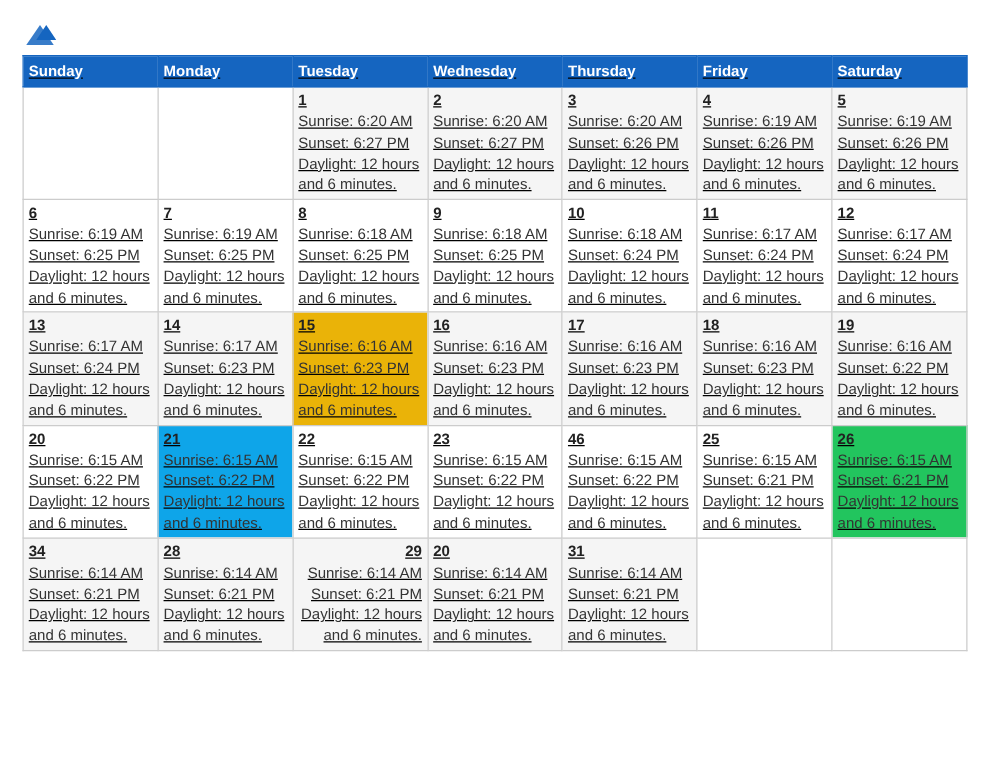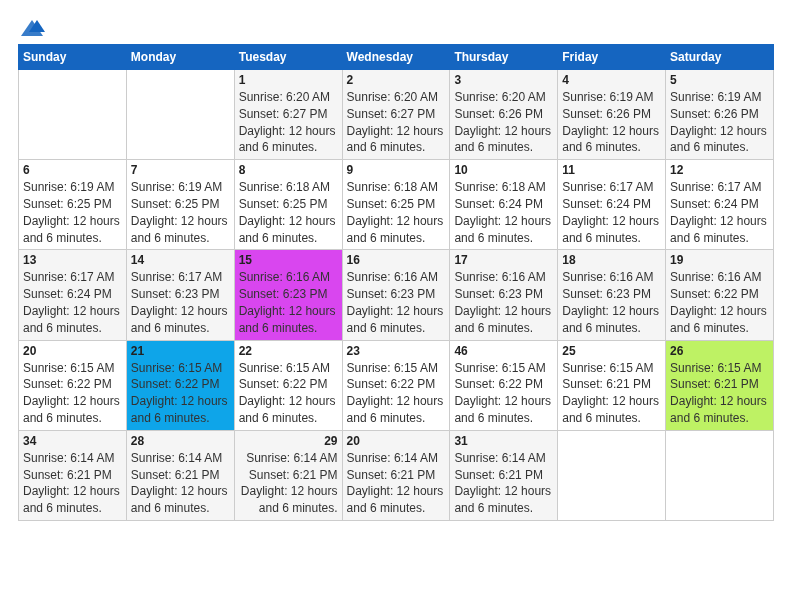--- a/index.html
+++ b/index.html
@@ -9,20 +9,21 @@
       font-family: Arial, sans-serif;
       background: #fff;
       overflow: hidden;
     }
     .page {
       width: 792px;
       height: 480px;
       padding: 18px 18px 12px 18px;
       display: flex;
       flex-direction: column;
+      text-decoration: underline;
     }
     .header {
       display: flex;
       justify-content: space-between;
       align-items: flex-start;
       margin-bottom: 10px;
     }
     .logo {
       display: flex;
       flex-direction: column;
@@ -199,21 +200,21 @@
             <div class="day-info" style="white-space: pre-line;">Sunrise: 6:17 AM
 Sunset: 6:24 PM
 Daylight: 12 hours and 6 minutes.</div>
           </td>
           <td style="background: rgb(245, 245, 245);">
             <span class="day-number">14</span>
             <div class="day-info" style="white-space: pre-line;">Sunrise: 6:17 AM
 Sunset: 6:23 PM
 Daylight: 12 hours and 6 minutes.</div>
           </td>
-          <td style="background: #d946ef;">
+          <td style="background: #eab308;">
             <span class="day-number">15</span>
             <div class="day-info" style="white-space: pre-line;">Sunrise: 6:16 AM
 Sunset: 6:23 PM
 Daylight: 12 hours and 6 minutes.</div>
           </td>
           <td style="background: rgb(245, 245, 245);">
             <span class="day-number">16</span>
             <div class="day-info" style="white-space: pre-line;">Sunrise: 6:16 AM
 Sunset: 6:23 PM
 Daylight: 12 hours and 6 minutes.</div>
@@ -267,21 +268,21 @@
             <div class="day-info" style="white-space: pre-line;">Sunrise: 6:15 AM
 Sunset: 6:22 PM
 Daylight: 12 hours and 6 minutes.</div>
           </td>
           <td style="background: rgb(255, 255, 255);">
             <span class="day-number">25</span>
             <div class="day-info" style="white-space: pre-line;">Sunrise: 6:15 AM
 Sunset: 6:21 PM
 Daylight: 12 hours and 6 minutes.</div>
           </td>
-          <td style="background: #bef264;">
+          <td style="background: #22c55e;">
             <span class="day-number">26</span>
             <div class="day-info" style="white-space: pre-line;">Sunrise: 6:15 AM
 Sunset: 6:21 PM
 Daylight: 12 hours and 6 minutes.</div>
           </td>
         </tr>
         <tr>
           <td style="background: rgb(245, 245, 245);">
             <span class="day-number">34</span>
             <div class="day-info" style="white-space: pre-line;">Sunrise: 6:14 AM

